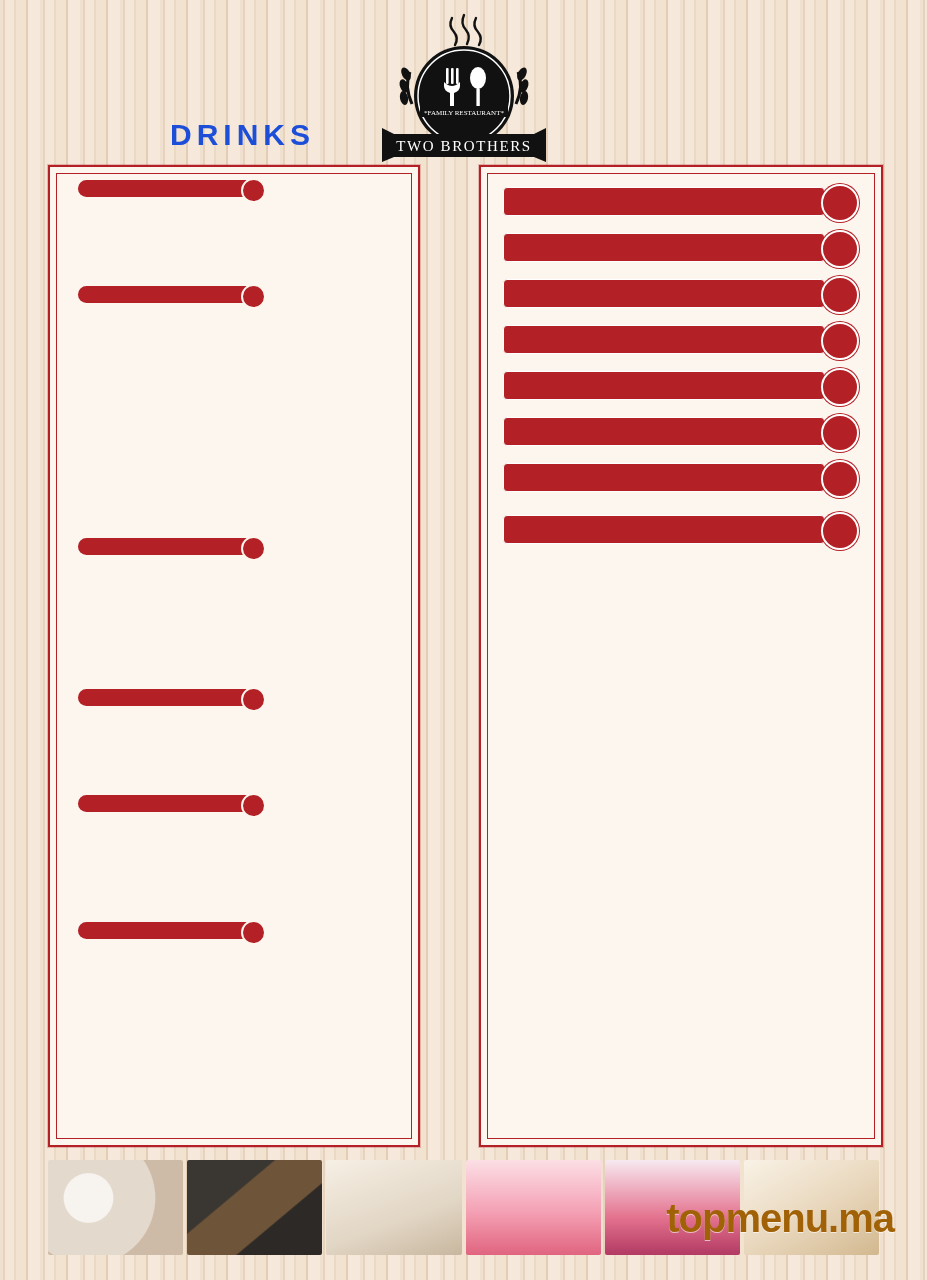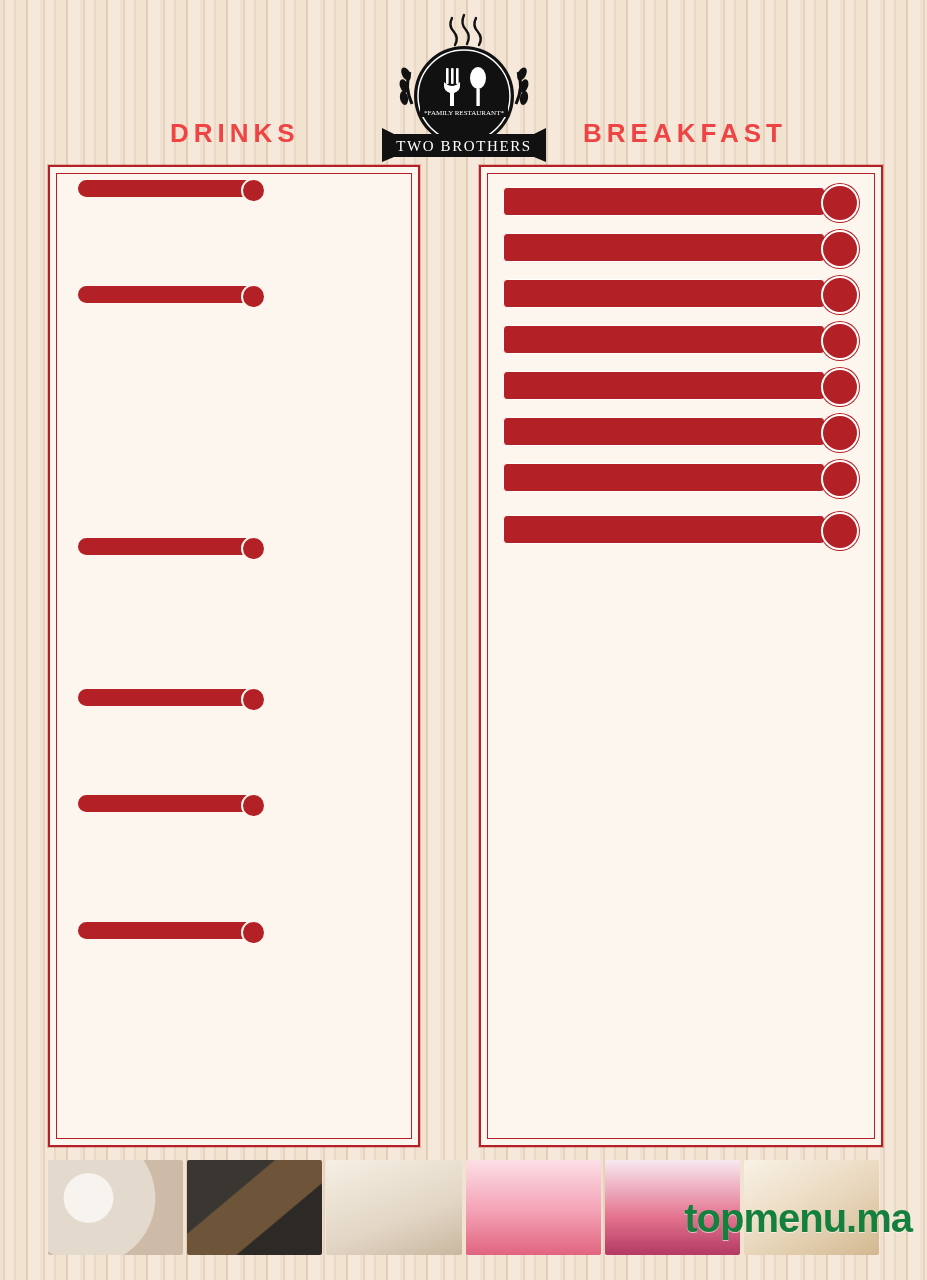--- a/index.html
+++ b/index.html
@@ -23,22 +23,22 @@
   
   .logo{
     position:absolute;left:50%;top:12px;transform:translateX(-50%);
     width:168px;height:160px;z-index:5;
   }
   .logo svg{display:block;}
 
   
   .hdr{
     position:absolute;top:118px;
-    font-weight:bold;font-size:26px;letter-spacing:5px;
-    color:#ef4444;
+    font-weight:bold;font-size:30px;letter-spacing:5px;
+    color:#1d4ed8;
     font-family:"Liberation Sans",sans-serif;
   }
   .hdr.left{left:170px;}
   .hdr.right{left:583px;}
 
   
   .panel{
     position:absolute;
     border:2px solid #b32126;
     background:#fdf6ee;
@@ -120,22 +120,22 @@
   }
   .bknote{
     text-align:center;font-size:10.5px;color:#b32126;font-weight:bold;
     padding-bottom:6px;
   }
 
   
   .strip{position:absolute;left:48px;top:1160px;width:831px;height:95px;display:flex;gap:4px;}
   .ph{flex:1;height:95px;border-radius:2px;position:relative;overflow:hidden;}
   .watermark{
-    position:absolute;right:15px;top:1196px;
-    font-size:40px;font-weight:bold;color:#15803d;
+    position:absolute;right:33px;top:1196px;
+    font-size:40px;font-weight:bold;color:#a16207;
     letter-spacing:-1px;font-family:"Liberation Sans",sans-serif;
     text-shadow:0 1px 0 rgba(255,255,255,.6);
   }
 </style>
 </head>
 <body>
 
 <div class="page">
 
   <div class="logo">
@@ -177,21 +177,20 @@
       <text x="84" y="102.5" text-anchor="middle" fill="#fff" font-size="7" font-family="Liberation Serif, serif">*FAMILY RESTAURANT*</text>
 
       <path d="M14 122 L154 122 L154 145 L14 145 Z" fill="#111"></path>
       <path d="M14 122 L2 116 L2 150 L14 145 Z" fill="#111"></path>
       <path d="M154 122 L166 116 L166 150 L154 145 Z" fill="#111"></path>
       <text x="84" y="139" text-anchor="middle" fill="#fff" font-size="15" letter-spacing="1.6" font-family="Liberation Serif, serif">TWO BROTHERS</text>
     </svg>
   </div>
 
   <div class="hdr left">DRINKS</div>
-  <div class="hdr right">BREAKFAST</div>
 
   <div class="panel panel-left">
     <div class="inner"></div>
     <div class="list" id="drinks-list">
         <div class="cat">
           <div class="bar"></div>
           <div class="dot"></div>
           <div class="txt"></div>
         </div>
         <div class="row">

